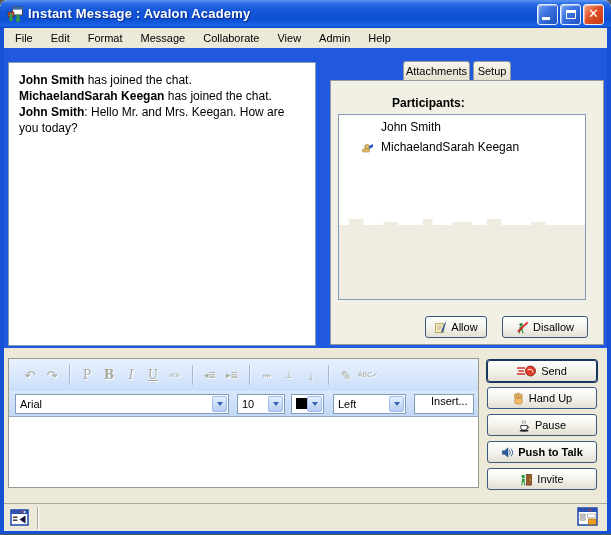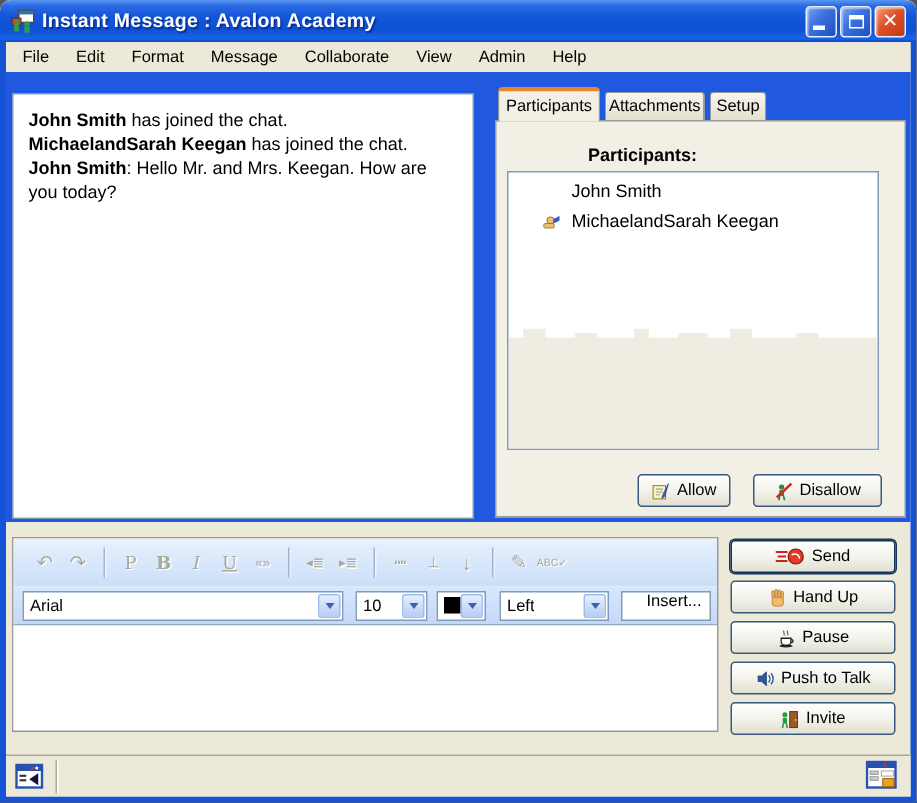--- a/index.html
+++ b/index.html
@@ -138,21 +138,21 @@
   .msg-input {
     display:block; width:100%; height:69px; border:none; outline:none; resize:none;
     font-family:"Liberation Sans","DejaVu Sans",sans-serif; font-size:12px; padding:4px 6px;
   }
 
   
   .sidebtn { left:487px; width:110px; height:22px; }
   .sb-send   { top:360px; border:1px solid #17365e; box-shadow:0 0 0 1px #17365e, inset 0 1px 0 #fff; }
   .sb-handup { top:387px; }
   .sb-pause  { top:414px; }
-  .sb-ptt    { top:441px; }
+  .sb-ptt    { top:441px;font-weight:bold; }
   .sb-invite { top:468px; }
 
   
   .statusbar {
     position:absolute; left:4px; top:503px; width:603px; height:28px;
     background:#ece9d8; border-top:1px solid #aca899;
   }
   .status-icon-left { position:absolute; left:6px; top:4px; width:20px; height:20px; cursor:default; }
   .status-sep { position:absolute; left:33px; top:3px; width:1px; height:22px; background:#aca899; box-shadow:1px 0 0 #fff; }
   .status-icon-right { position:absolute; right:8px; top:2px; width:22px; height:22px; cursor:default; }
@@ -206,21 +206,20 @@
   </div>
 
   <div class="content-blue"></div>
 
   <div class="chatbox">
     <div class="chat-msg"><b>John Smith</b><span> has joined the chat.</span></div>
     <div class="chat-msg"><b>MichaelandSarah Keegan</b><span> has joined the chat.</span></div>
     <div class="chat-msg"><b>John Smith</b><span>: Hello Mr. and Mrs. Keegan. How are you today?</span></div>
   </div>
 
-  <div class="tab selected">Participants</div>
   <div class="tab t2">Attachments</div>
   <div class="tab t3">Setup</div>
 
   <div class="tabpanel"></div>
   <div class="participants-label">Participants:</div>
 
   <div class="listbox">
     <div class="listrow">
       <span class="picon"></span>
       <span class="pname">John Smith</span>

